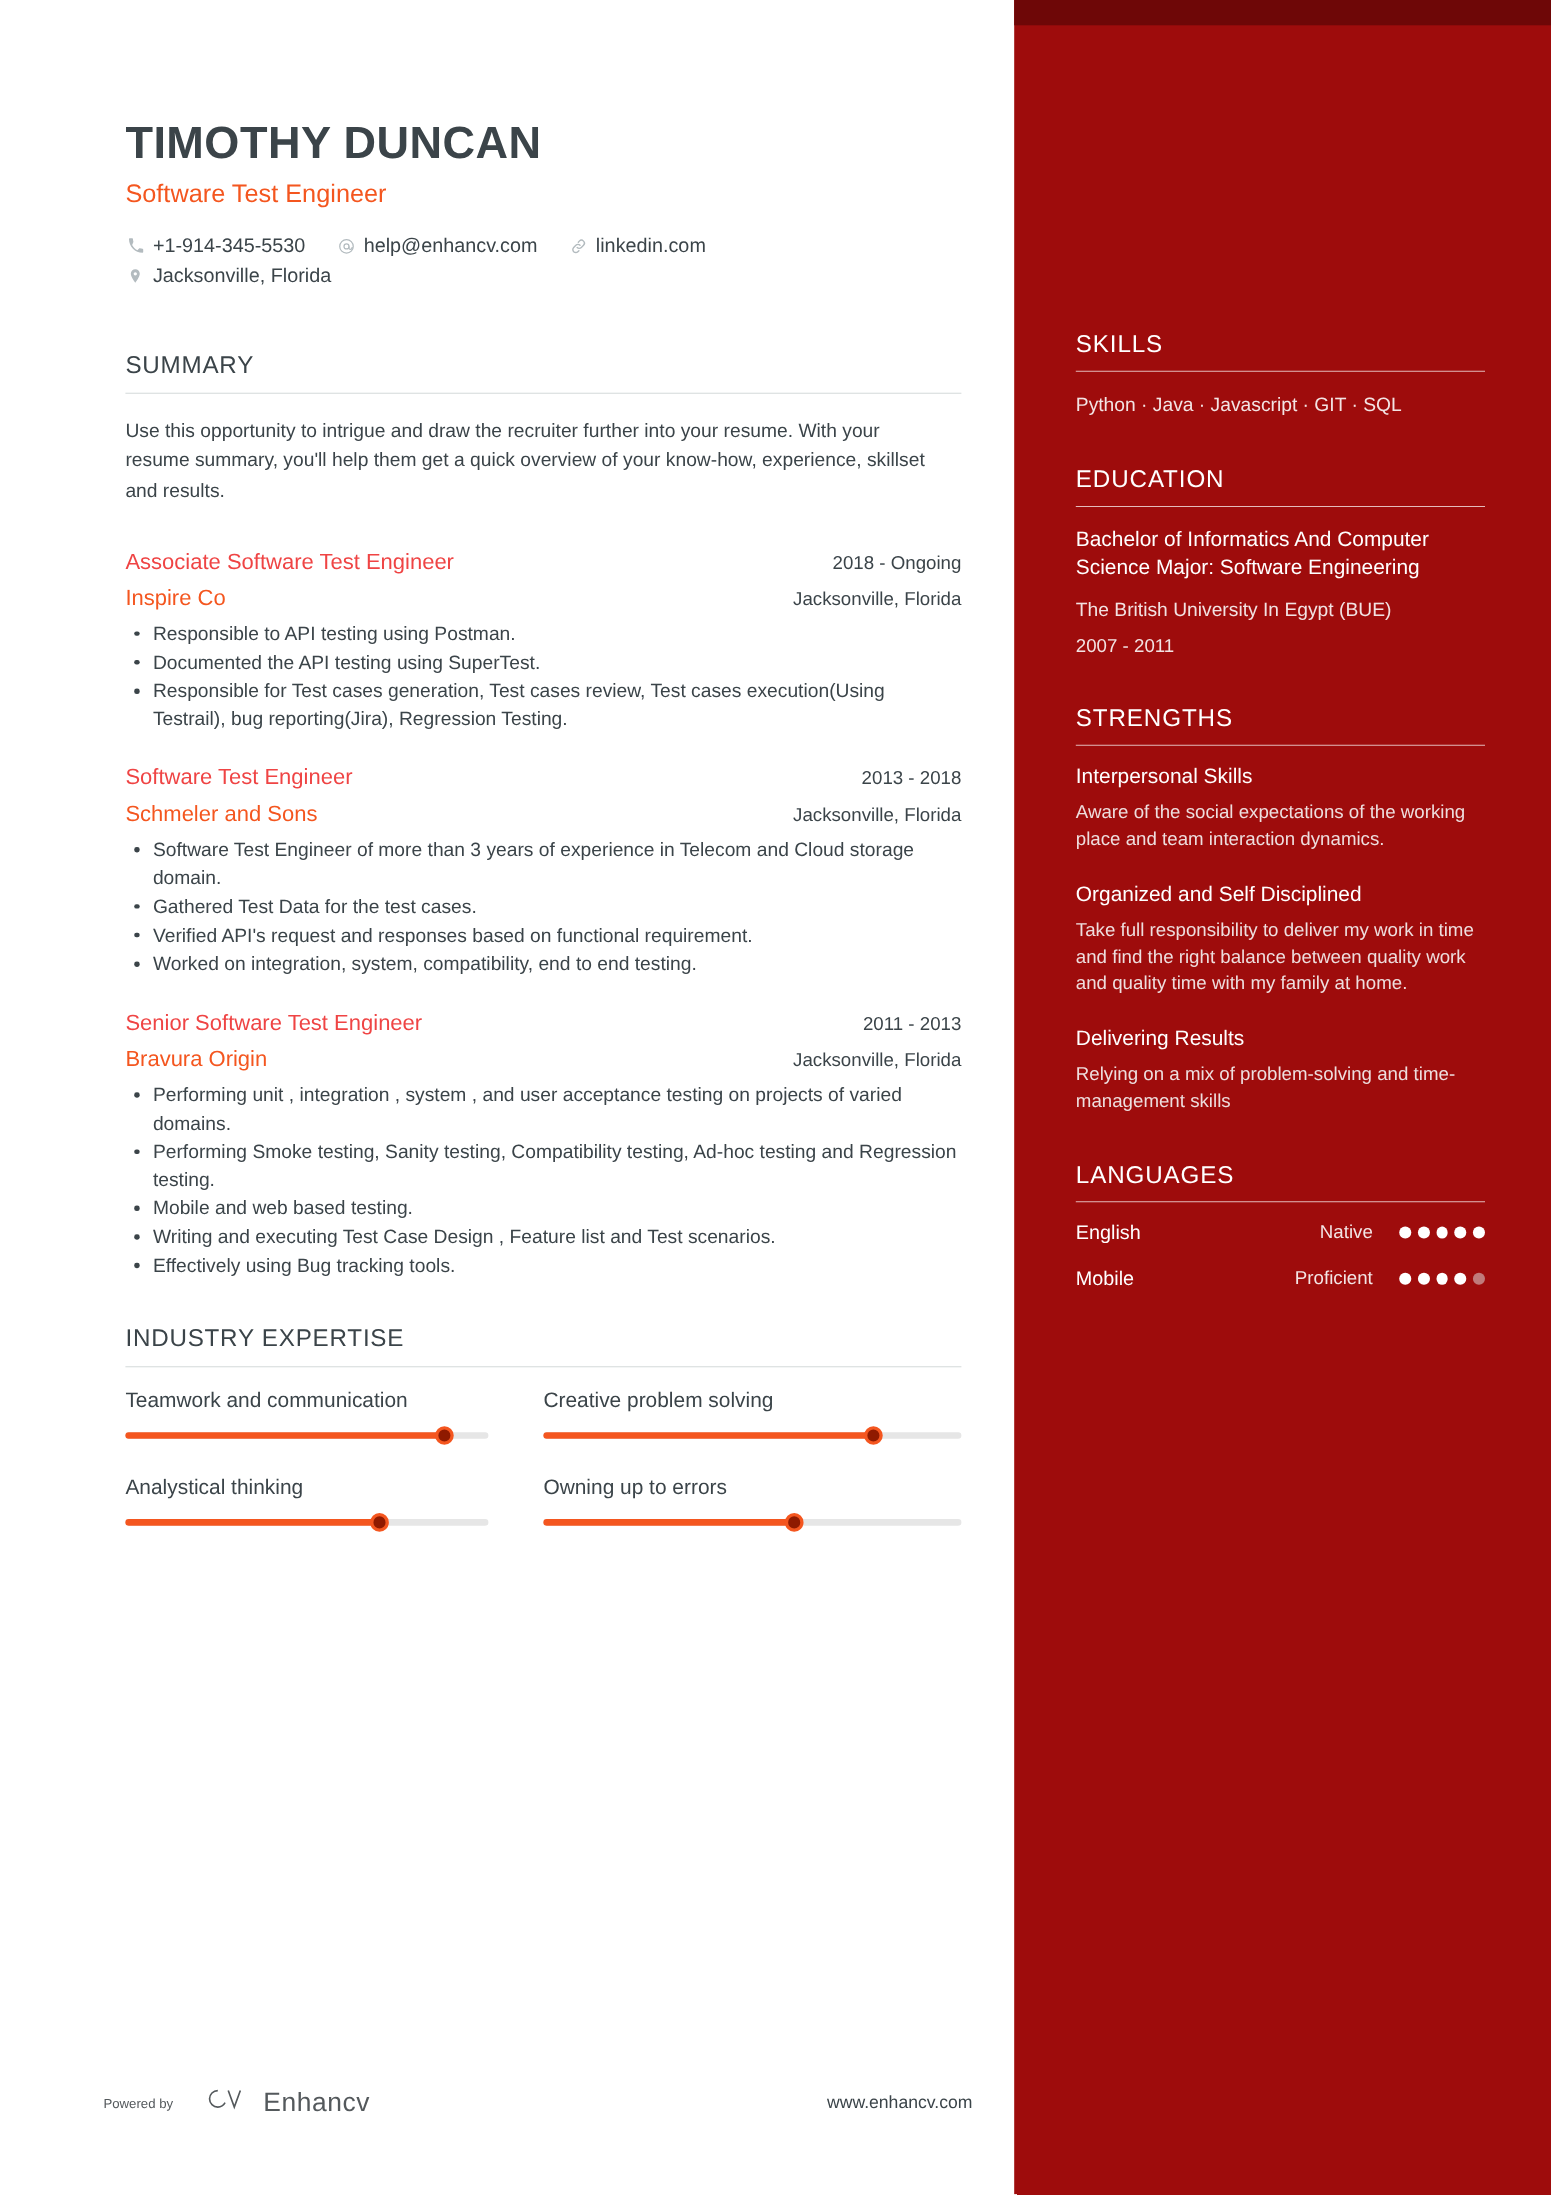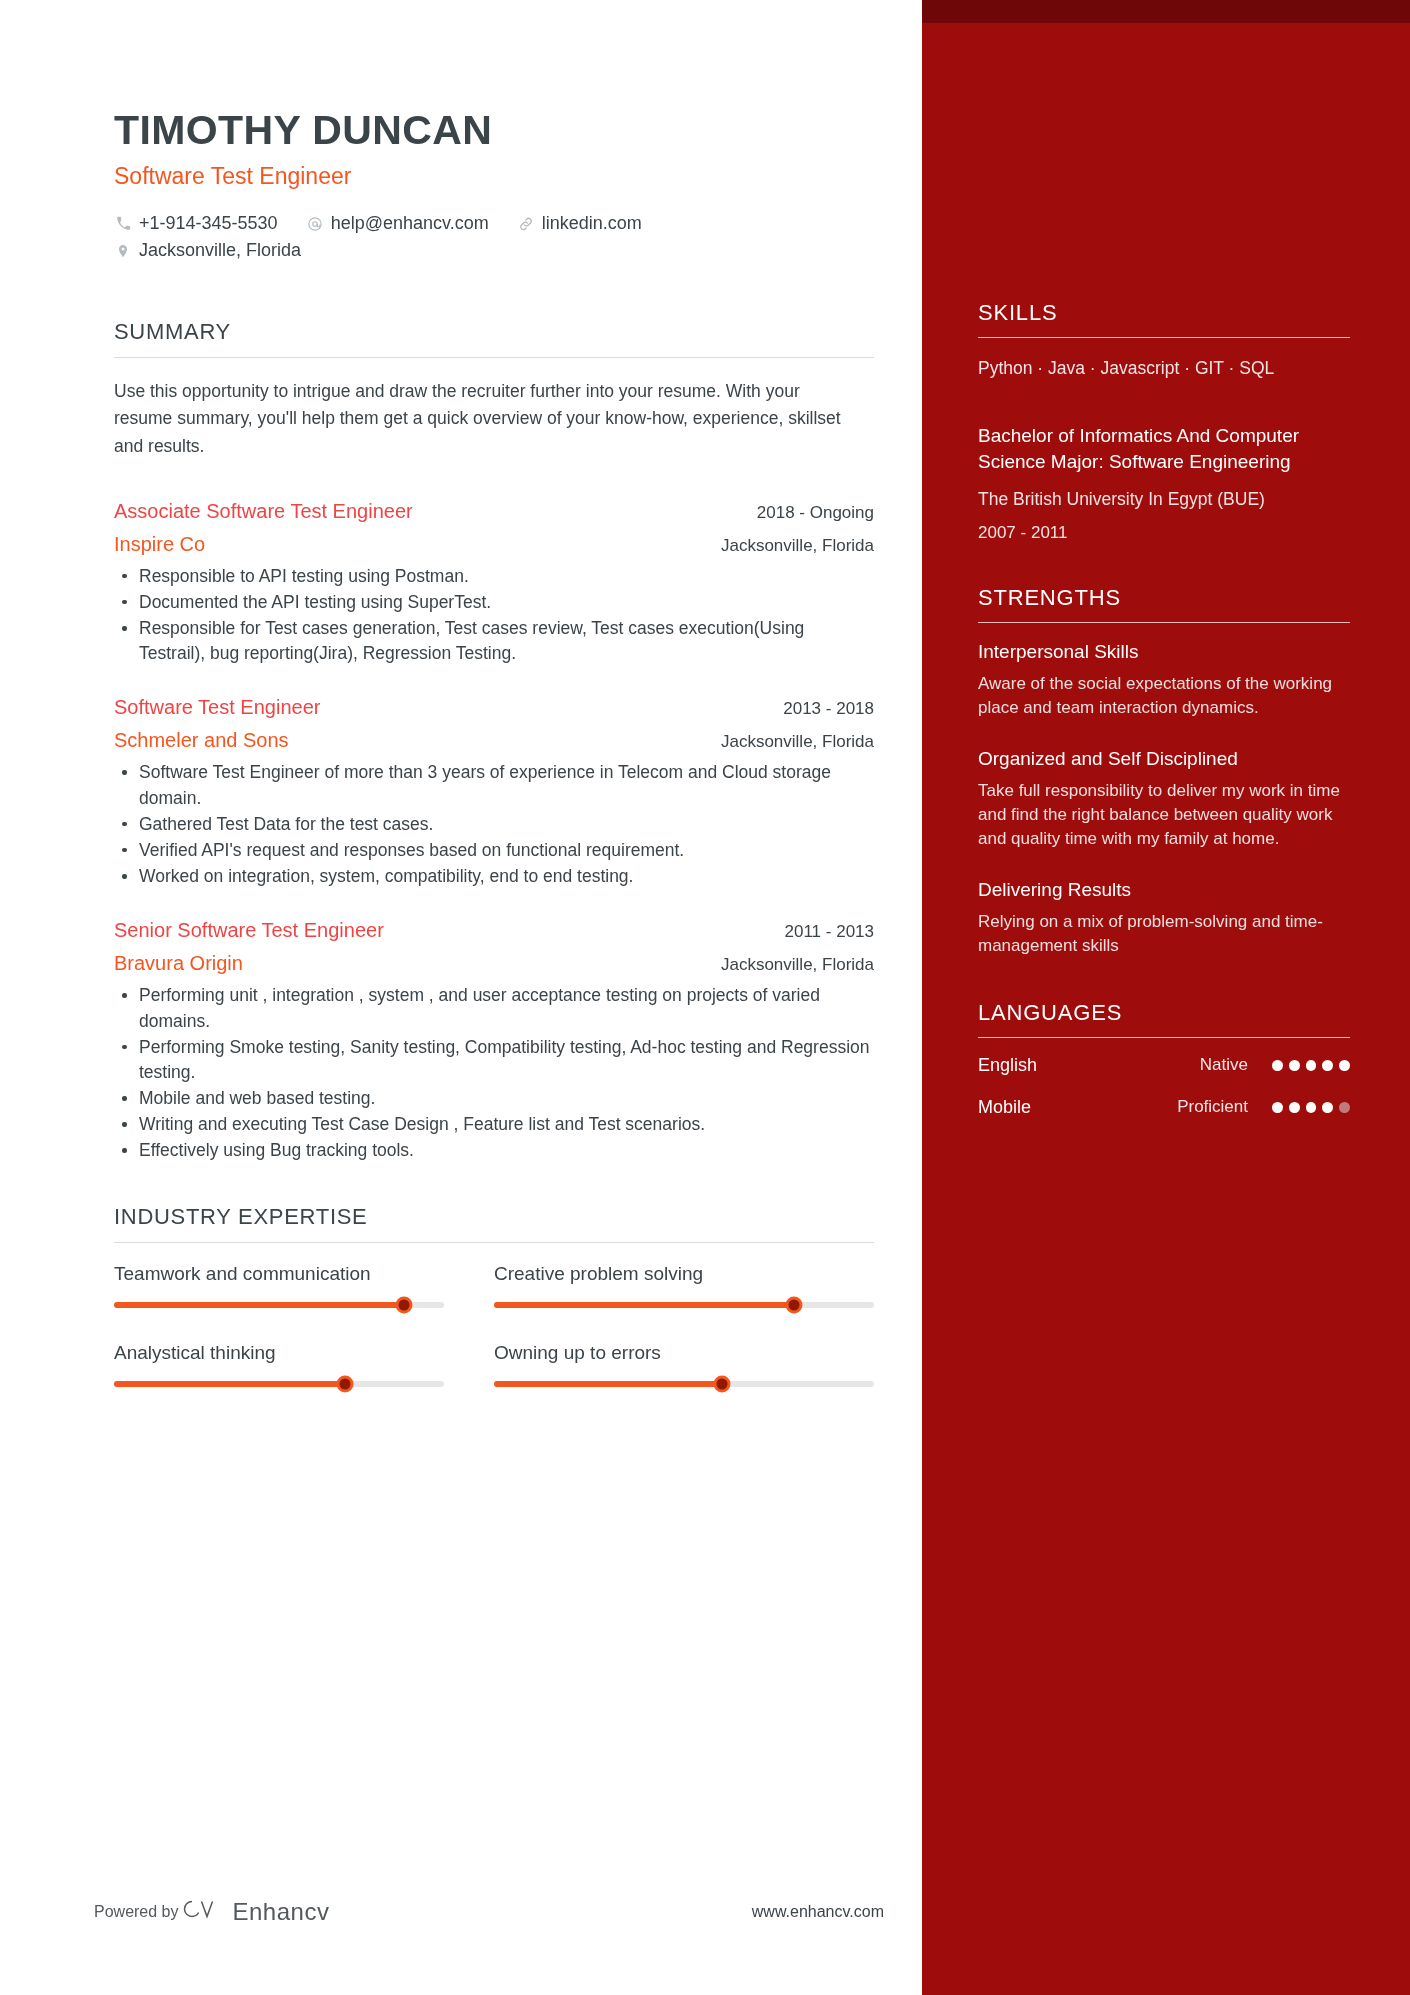--- a/index.html
+++ b/index.html
@@ -281,22 +281,23 @@
   
   .footer {
     position: absolute;
     left: 94px;
     bottom: 68px;
     width: 790px;
     display: flex;
     align-items: center;
   }
   .powered {
-    font-size: 16px;
+    font-size: 12px;
     color: #54595c;
+    margin-right: 28px;
   }
   .enhancv-logo {
     display: flex;
     align-items: center;
   }
   .enhancv-mark { margin-right: 10px; }
   .enhancv-word {
     font-size: 24px;
     color: #54595c;
     letter-spacing: 0.5px;
@@ -315,20 +316,21 @@
   <aside class="sidebar">
     <div class="sidebar-topband"></div>
     <div class="sidebar-inner">
 
       <section class="side-section">
         <div class="side-head">SKILLS</div>
         <div class="skills-line">Python · Java · Javascript · GIT · SQL</div>
       </section>
 
       <section class="side-section">
+        <div class="side-head">EDUCATION</div>
         <div class="edu-degree">Bachelor of Informatics And Computer Science Major: Software Engineering</div>
         <div class="edu-school">The British University In Egypt (BUE)</div>
         <div class="edu-dates">2007 - 2011</div>
       </section>
 
       <section class="side-section">
         <div class="side-head">STRENGTHS</div>
         <div>
           <div class="strength">
             <div class="strength-title">Interpersonal Skills</div>

